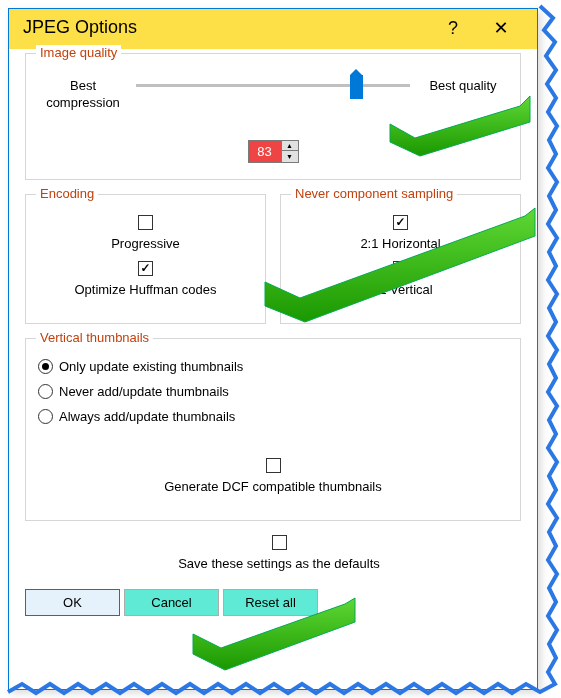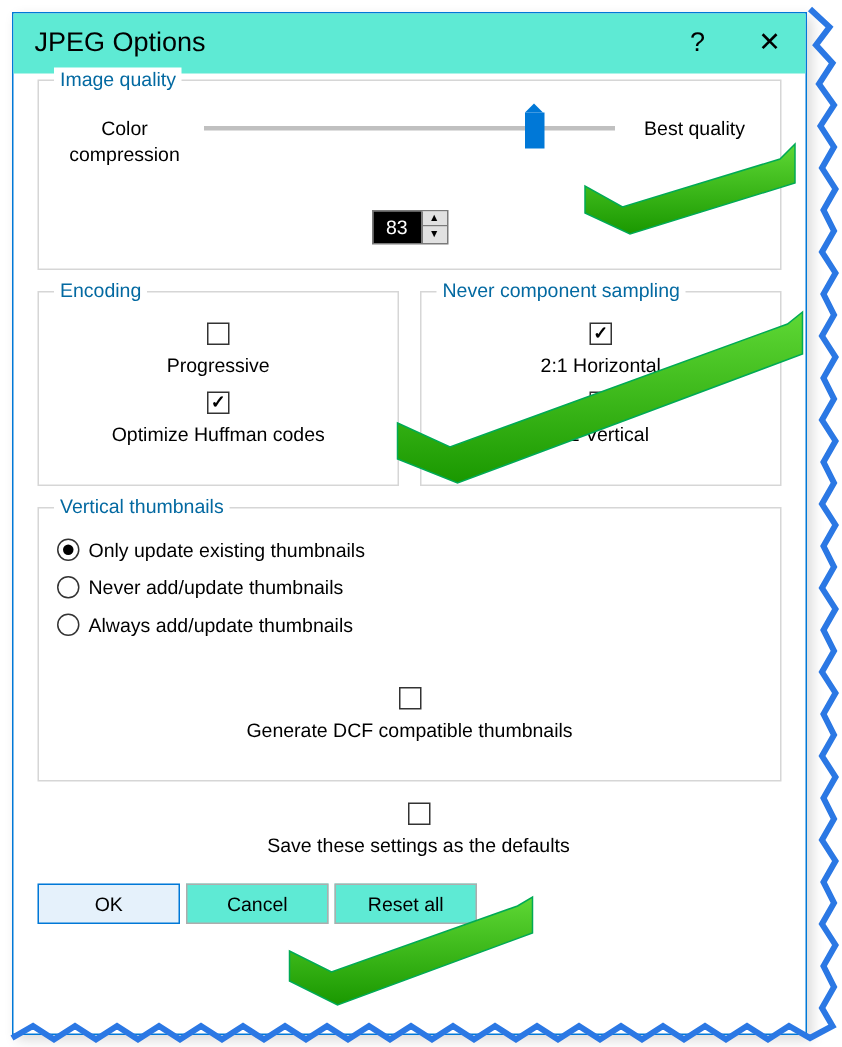--- a/index.html
+++ b/index.html
@@ -27,24 +27,24 @@
       top: 8px;
       left: 8px;
       width: 530px;
       height: 682px;
       background: #fff;
       border: 1px solid #0078d7;
       box-shadow: 3px 3px 8px rgba(0,0,0,0.15);
     }
     .titlebar {
       display: flex;
-      align-items: center;
+      align-items: flex-start;
       justify-content: space-between;
-      padding: 8px 14px 10px 14px;
-      background: #5eead4;
+      padding: 8px 26px 10px 14px;
+      background: #fde047;
     }
     .title {
       font-size: 18px;
       font-weight: 400;
       color: #000;
     }
     .title-controls {
       display: flex;
       align-items: center;
       gap: 28px;
@@ -65,21 +65,21 @@
       margin-bottom: 14px;
       position: relative;
     }
     .fieldset-legend {
       position: absolute;
       top: -9px;
       left: 10px;
       background: #fff;
       padding: 0 4px;
       font-size: 13px;
-      color: #0369a1;
+      color: #c2410c;
     }
     .quality-slider-row {
       display: flex;
       align-items: flex-start;
       margin-top: 14px;
       gap: 8px;
     }
     .slider-label-left, .slider-label-right {
       width: 90px;
       font-size: 13px;
@@ -125,21 +125,21 @@
       margin-top: 28px;
     }
     .spinner {
       display: flex;
       border: 1px solid #7a7a7a;
       height: 23px;
     }
     .spinner-input {
       width: 32px;
       border: none;
-      background: #000000;
+      background: #ef4444;
       color: #fff;
       text-align: center;
       font-size: 13px;
       padding: 2px;
       outline: none;
     }
     .spinner-buttons {
       display: flex;
       flex-direction: column;
       border-left: 1px solid #7a7a7a;
@@ -255,21 +255,21 @@
       <div class="help-btn">?</div>
       <div class="close-btn">✕</div>
     </div>
   </div>
 
   <div class="content">
 
     <div class="fieldset">
       <div class="fieldset-legend">Image quality</div>
       <div class="quality-slider-row">
-        <div class="slider-label-left">Color compression</div>
+        <div class="slider-label-left">Best compression</div>
         <div class="slider-track-container">
           <div class="slider-track">
             <div class="slider-thumb"></div>
           </div>
         </div>
         <div class="slider-label-right">Best quality</div>
       </div>
       <div class="spinner-row">
         <div class="spinner">
           <input class="spinner-input" value="83" style="">

